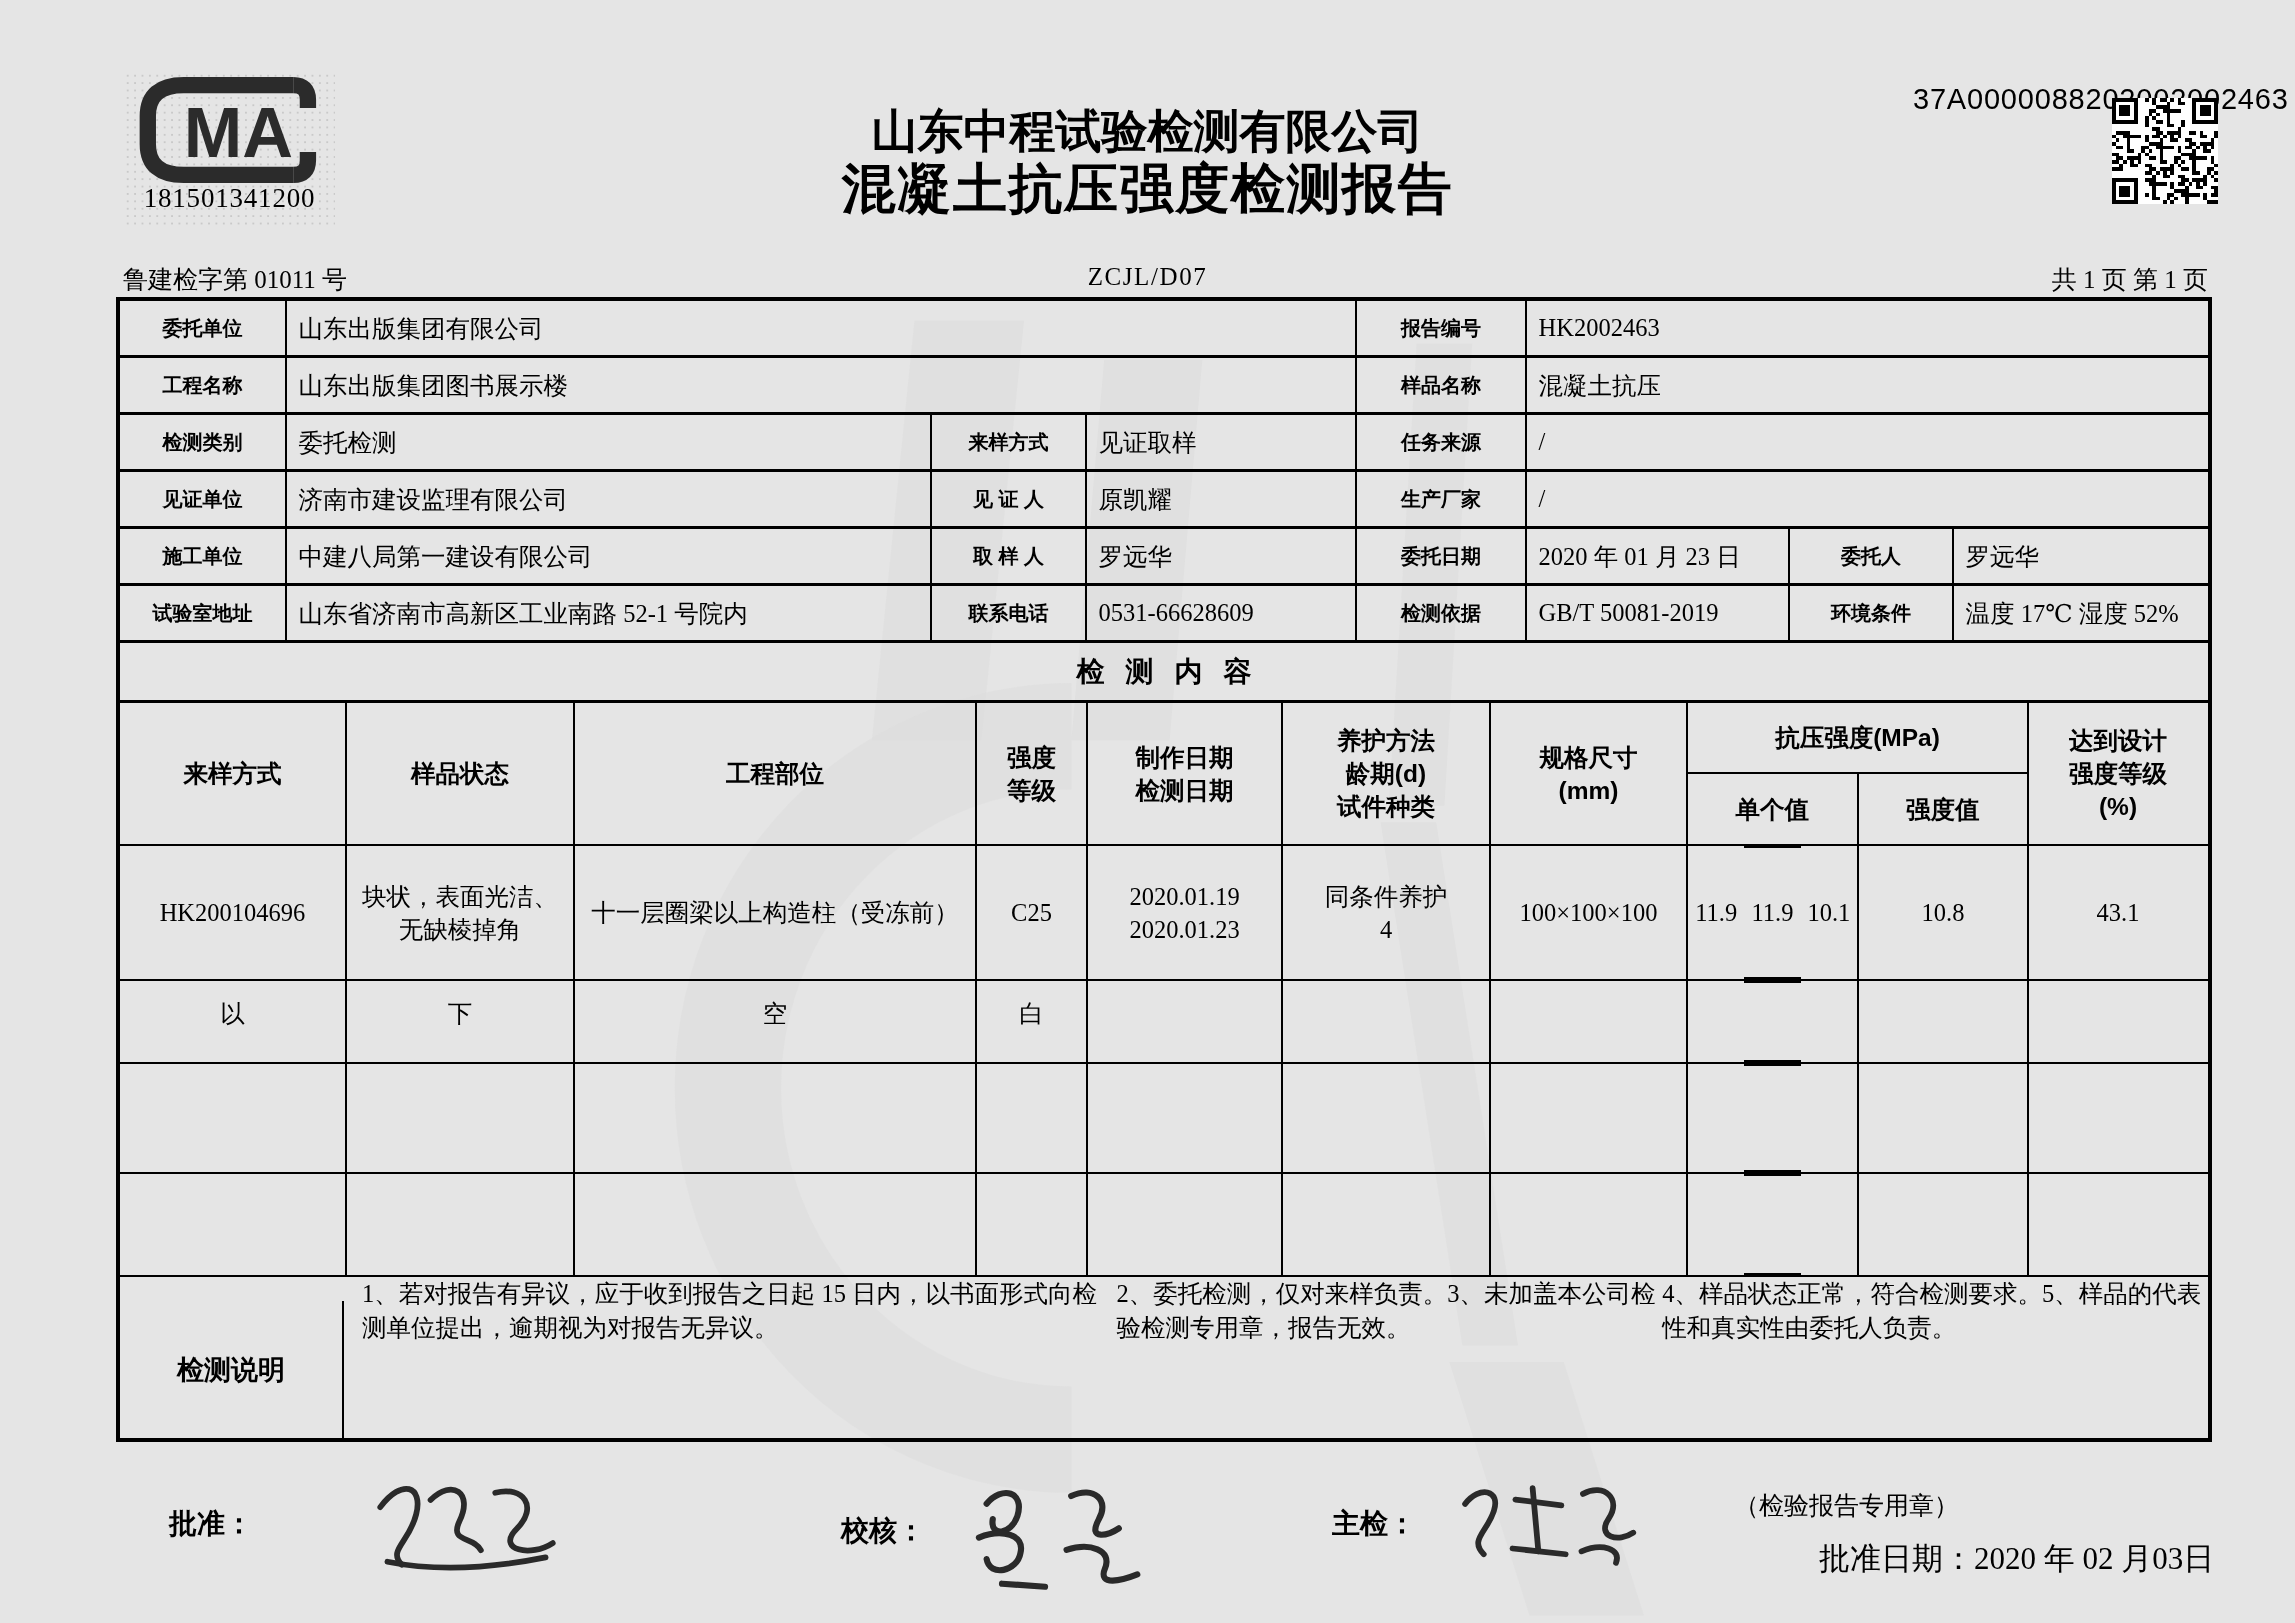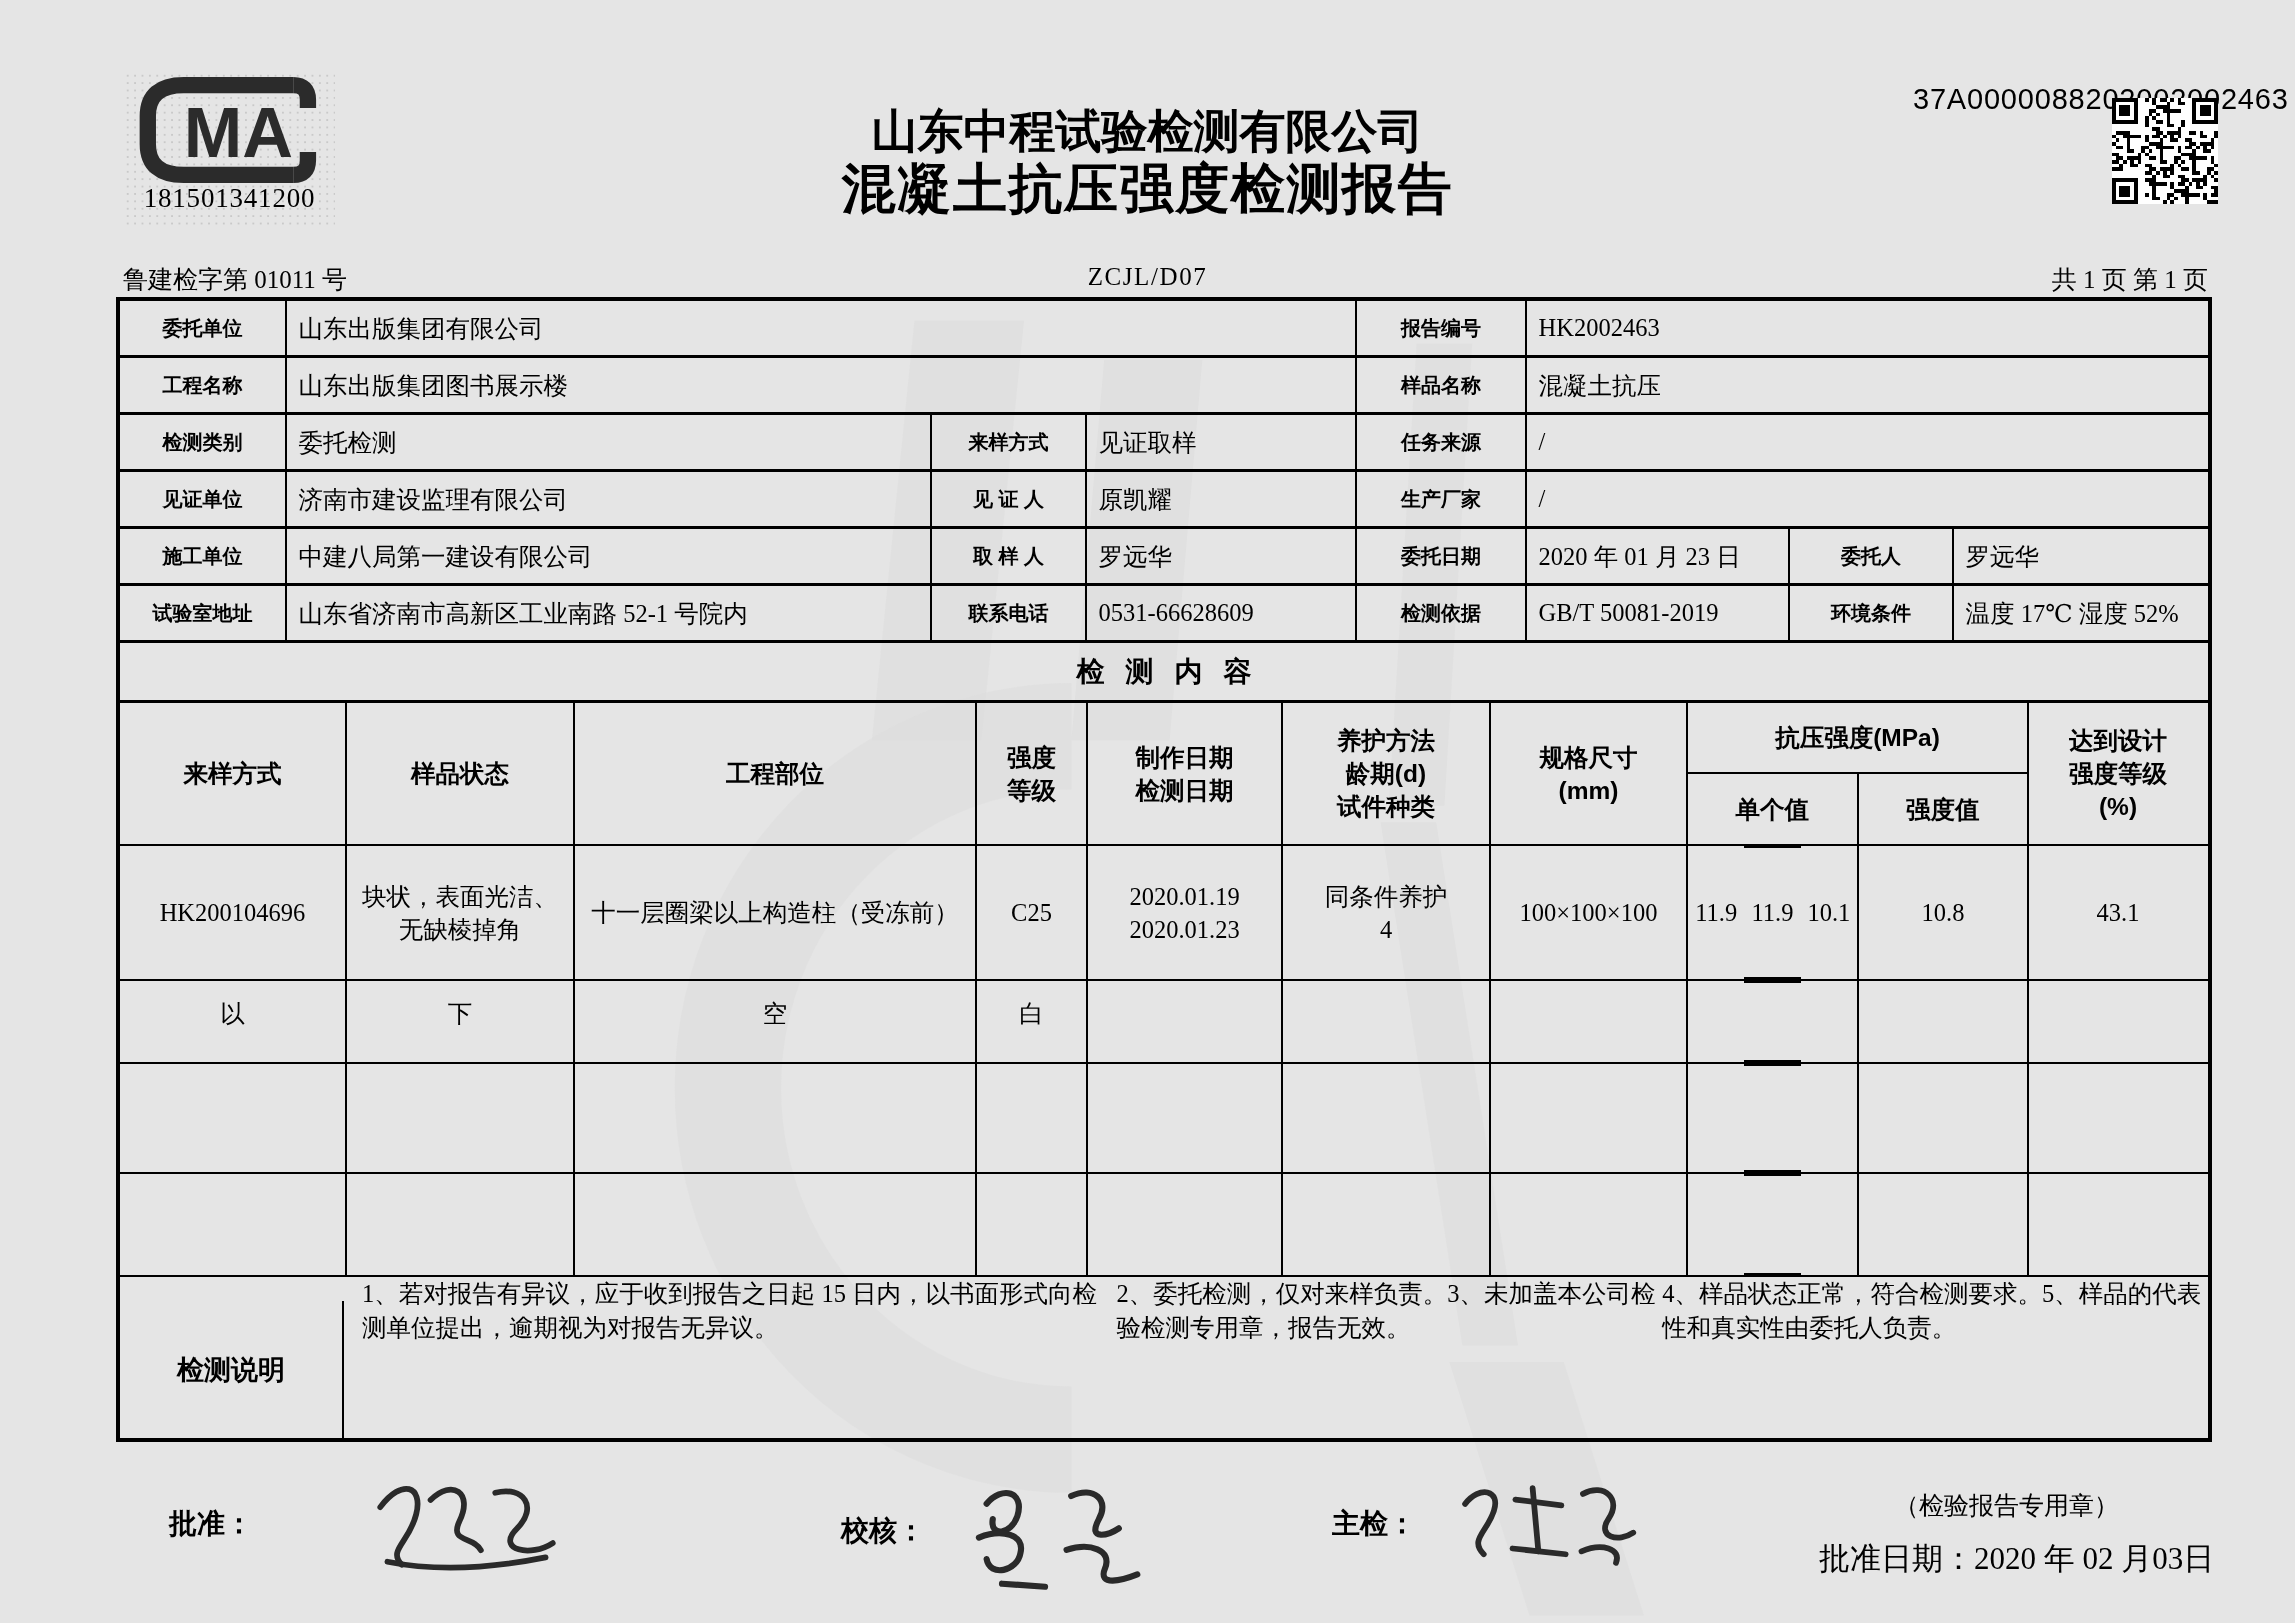--- a/index.html
+++ b/index.html
@@ -46,21 +46,21 @@
   .body-row{border-bottom:2.5px solid #000;}
   .bc{flex-direction:column;justify-content:center;text-align:center;font-size:24.5px;line-height:33px;}
   .subcol{flex-direction:row;align-items:stretch;padding:0;}
   .subcol > div{flex:1;display:flex;align-items:center;justify-content:center;font-size:24.5px;}
   .subcol > div.mid{border-top:2.5px solid #000;border-bottom:2.5px solid #000;}
   .notes-row{grid-template-columns:224px 1864px;height:161px;}
   .notes-lbl{justify-content:center;font-family:"Liberation Sans","DejaVu Sans",sans-serif;font-weight:700;font-size:27px;margin-top:24px;}
   .notes-body{flex-direction:row;align-items:flex-start;justify-content:center;padding-left:18px;font-size:24.5px;line-height:34px;}
   
   .sig-label{font-size:28px;font-weight:700;}
-  .seal-note{left:1894px;top:1489px;font-size:25px;}
+  .seal-note{left:1734px;top:1489px;font-size:25px;}
   .approve-date{left:1819px;top:1538px;font-size:31px;}
   .sig-svg path{fill:none;stroke:#2a2a2a;stroke-width:4;stroke-linecap:round;}
   .wm{left:0;top:0;pointer-events:none;}
 </style>
 </head>
 <body>
 
 <div class="page">
 
   <svg class="abs wm" width="2295" height="1623" viewBox="0 0 2806 1984">

